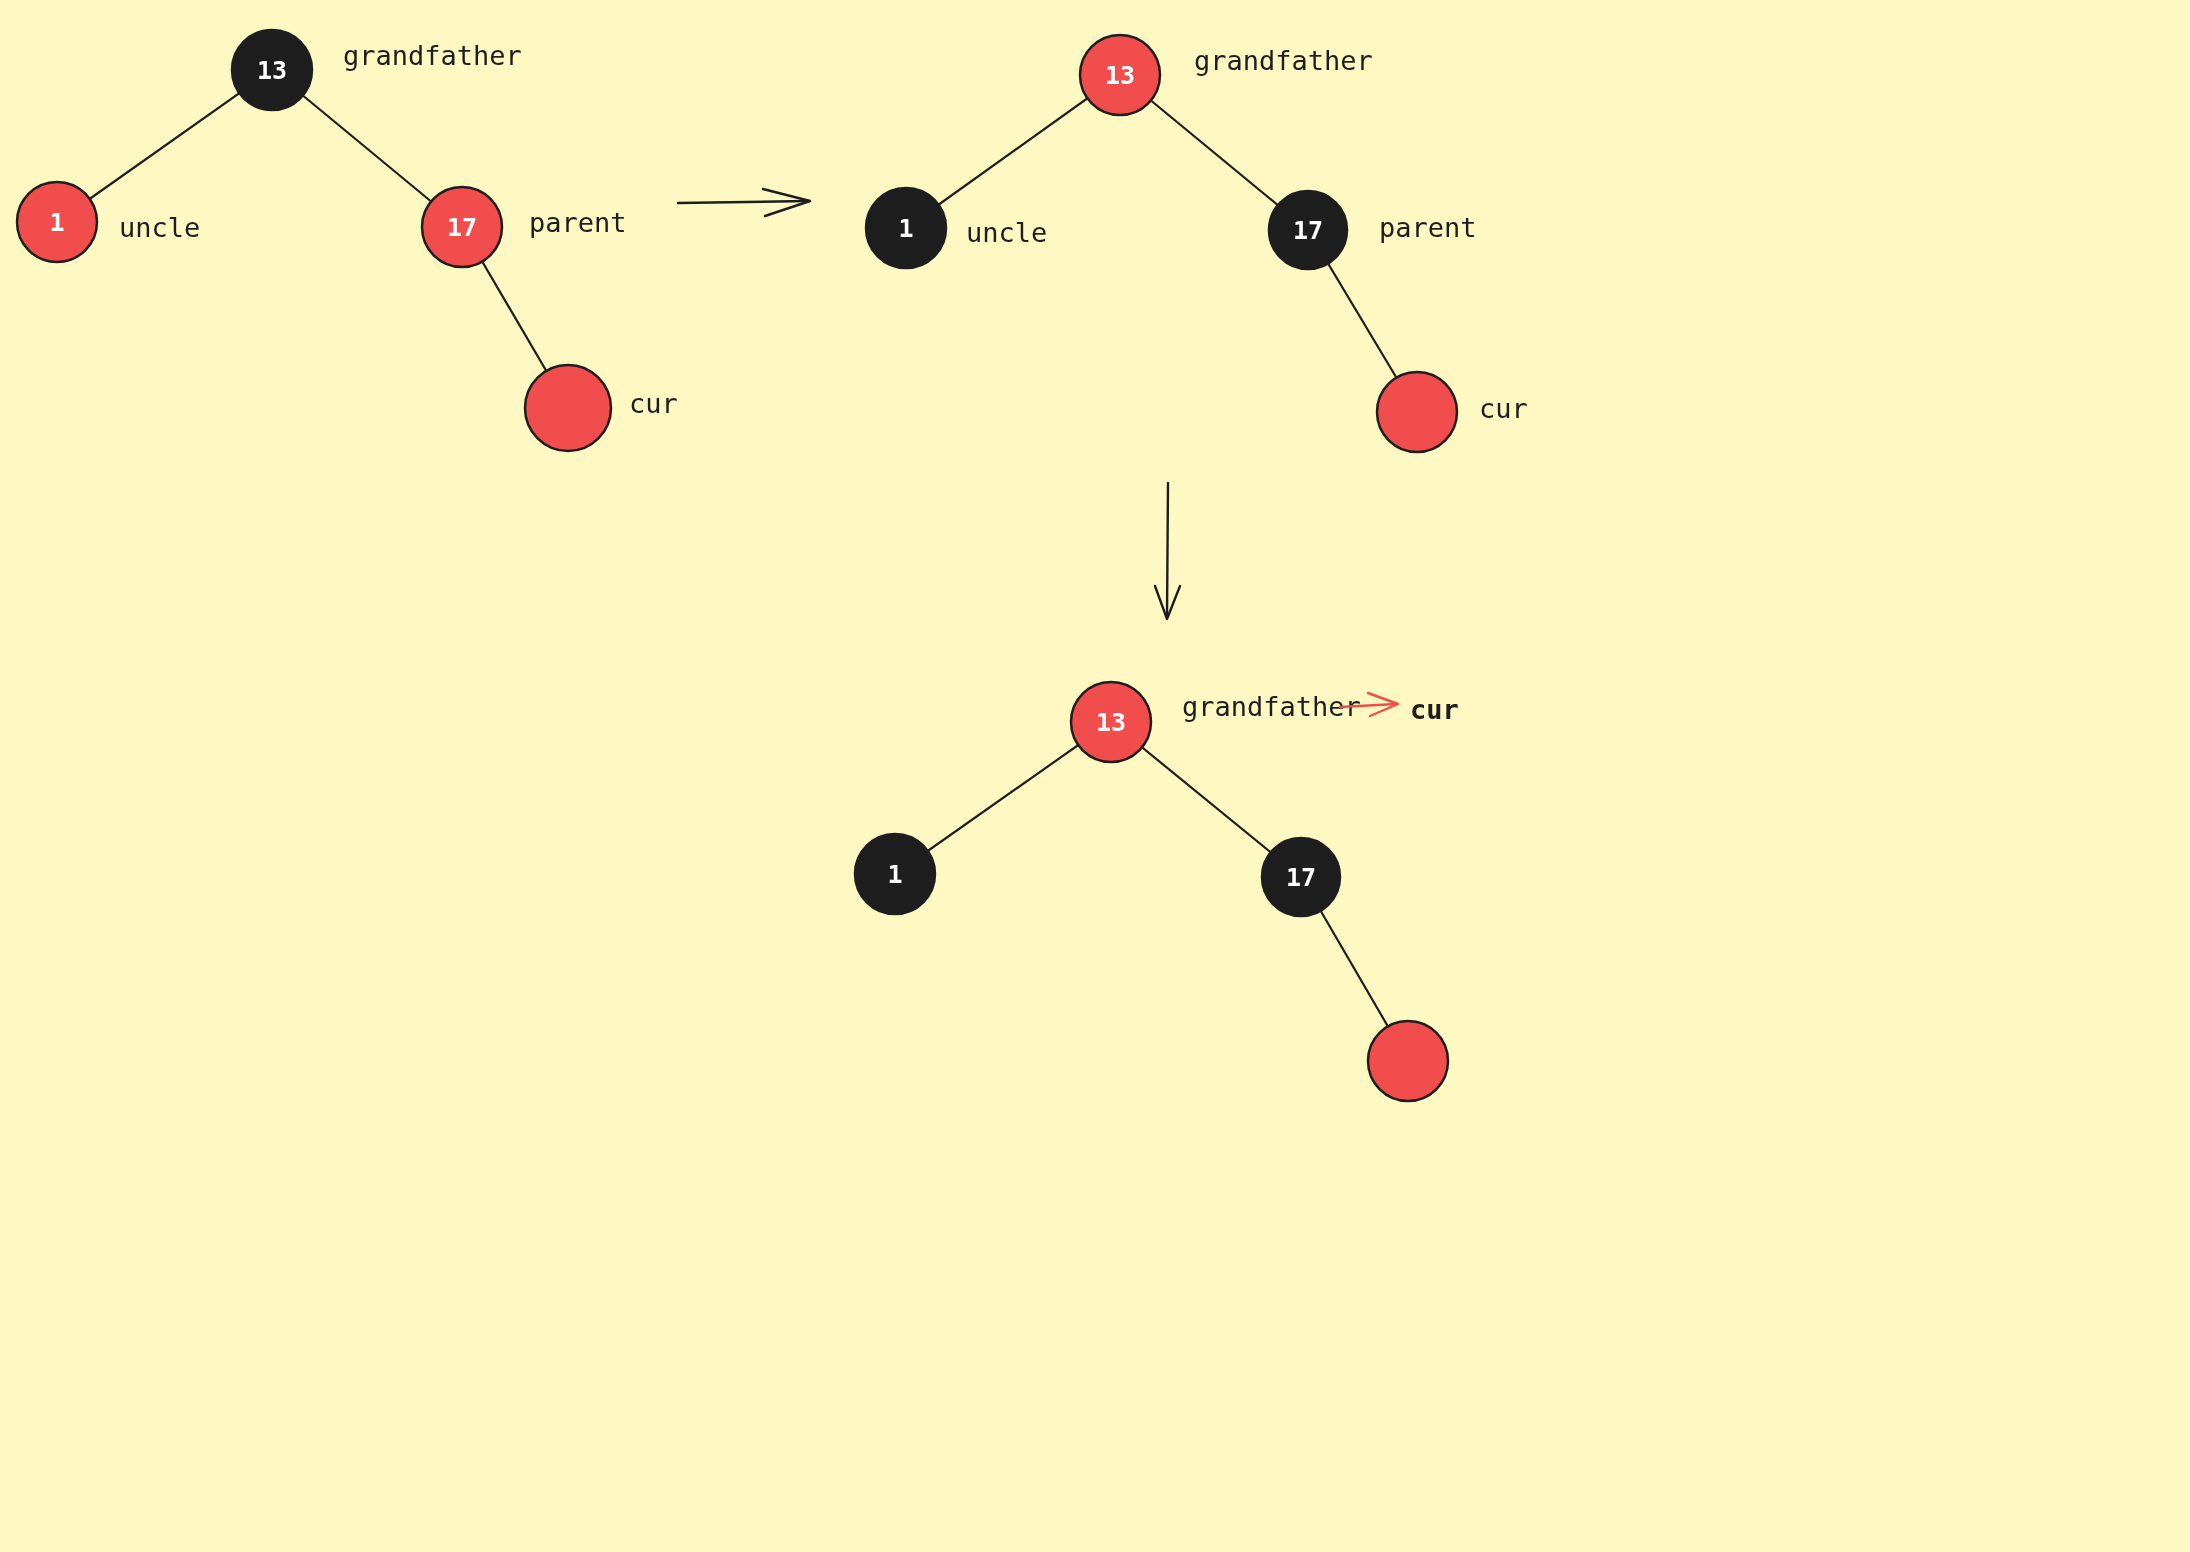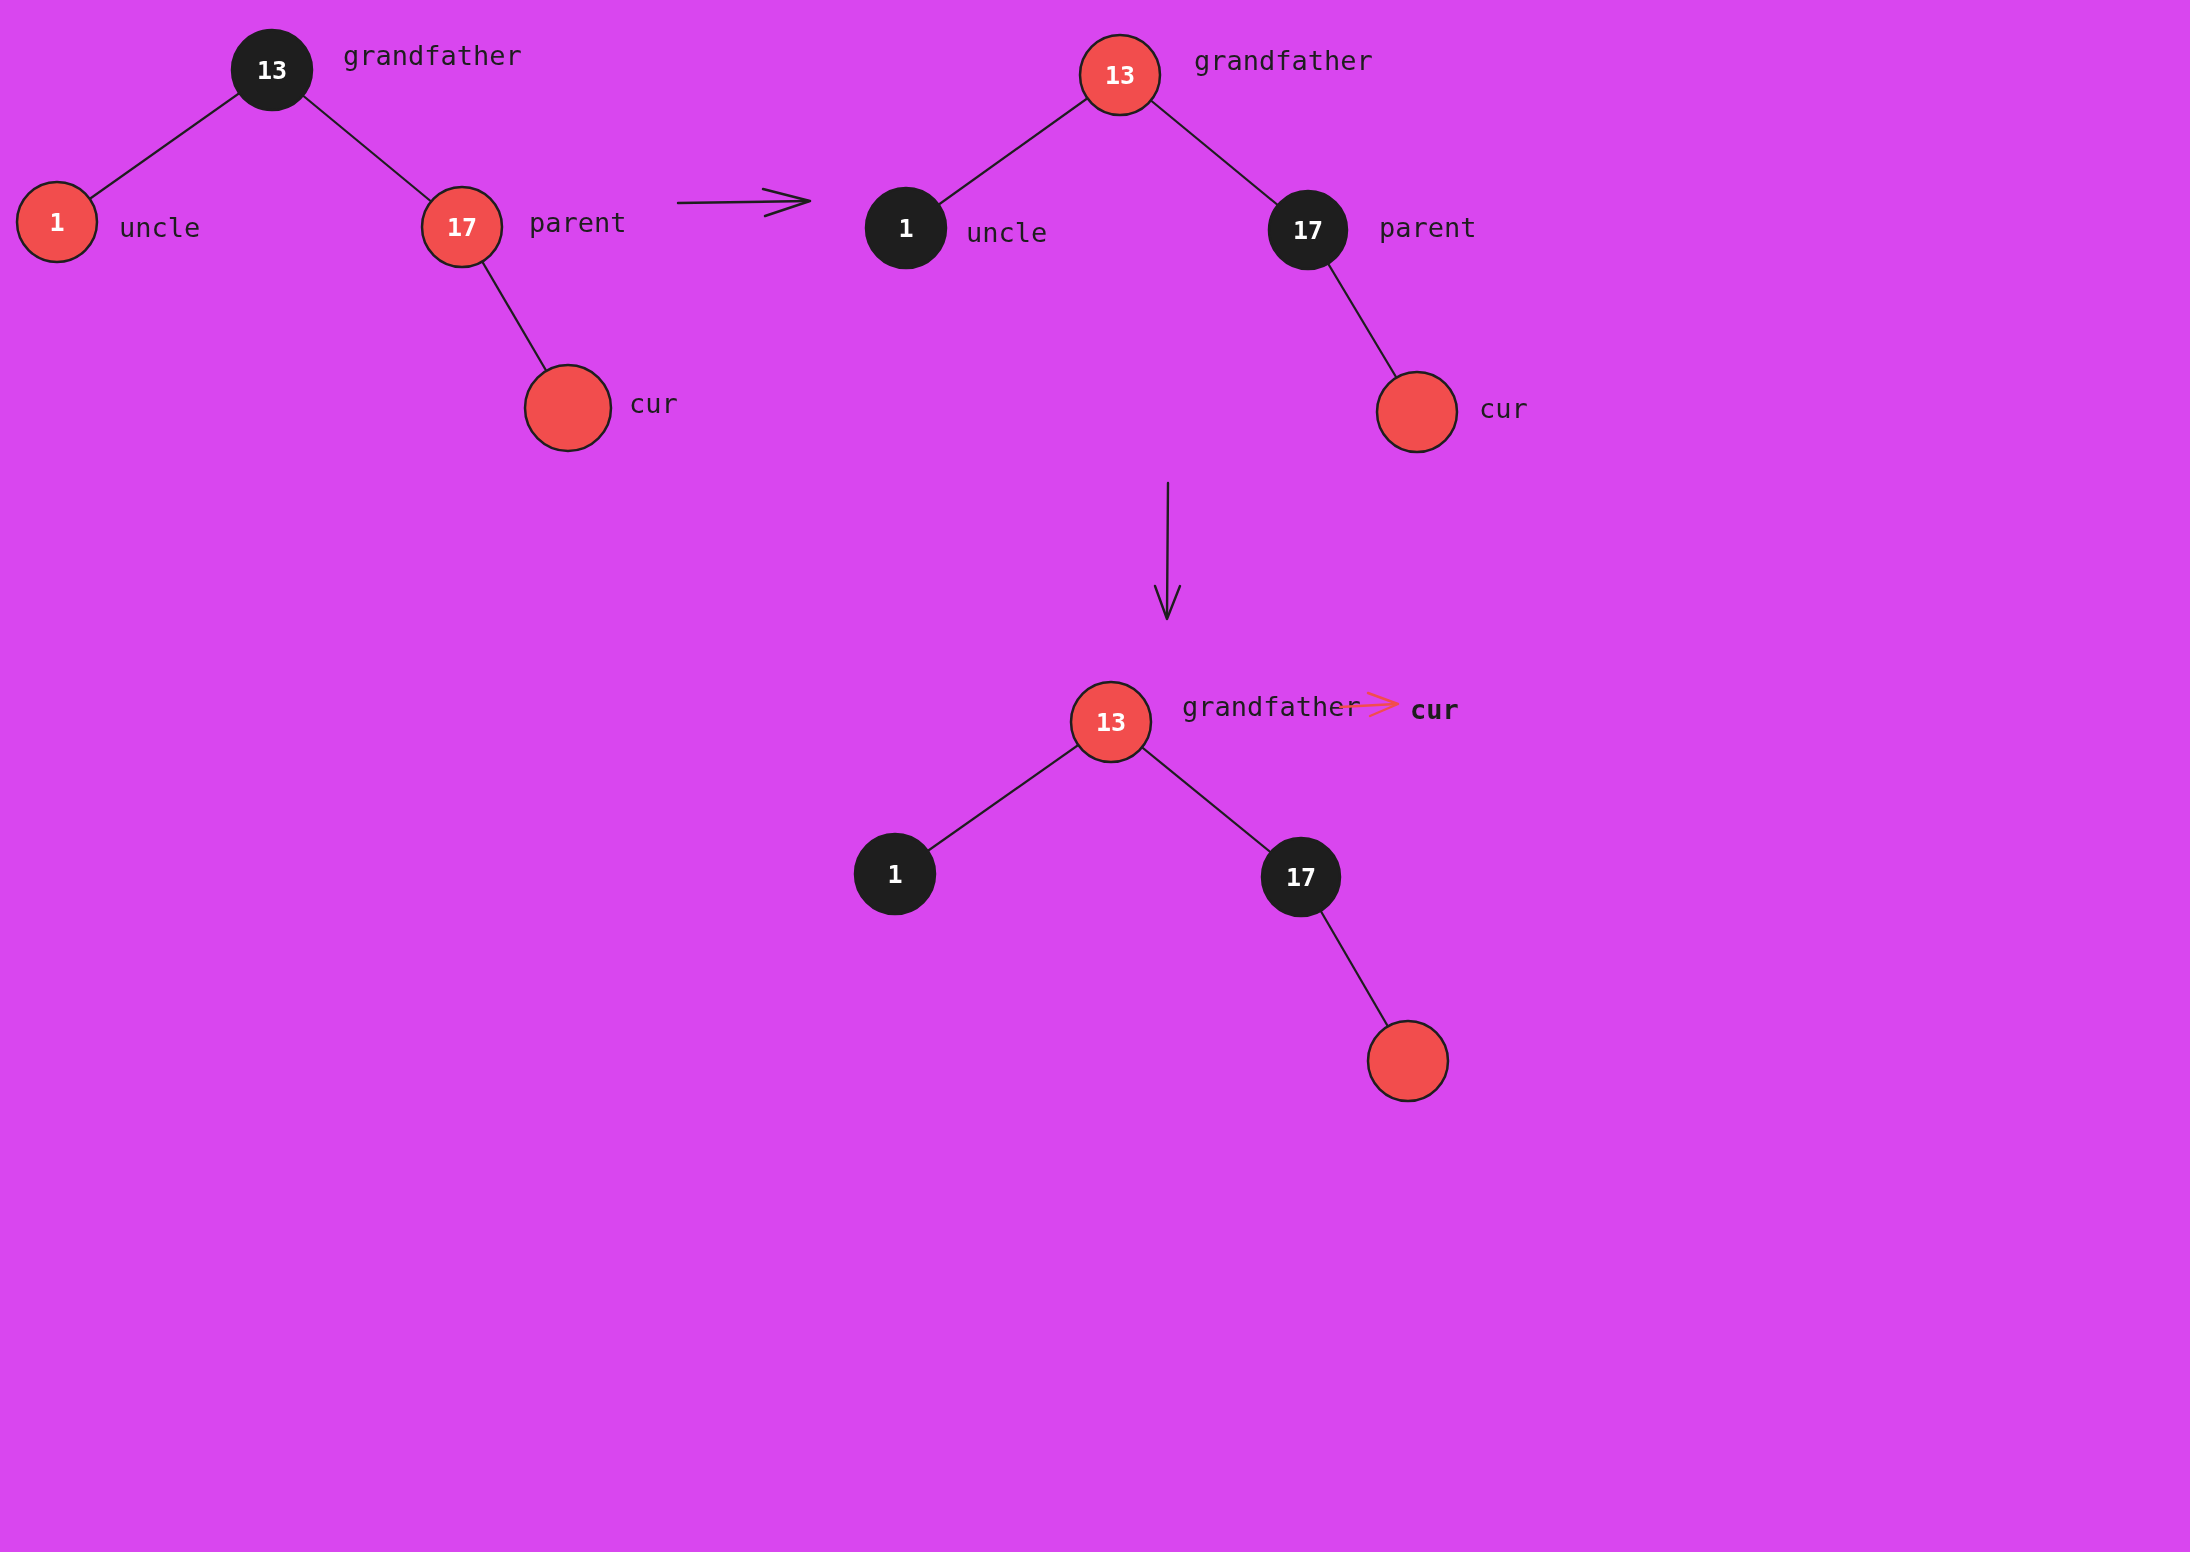--- a/index.html
+++ b/index.html
@@ -4,21 +4,21 @@
   <style>
     html, body {
       margin: 0;
       padding: 0;
       background: #ffffff;
     }
     .canvas {
       position: relative;
       width: 2190px;
       height: 1552px;
-      background: #d946ef;
+      background: #fef9c3;
       overflow: hidden;
     }
     svg { display: block; }
     text {
       font-family: "DejaVu Sans Mono", "Liberation Mono", monospace;
     }
     .node-circle {
       stroke: #1e1e1e;
       stroke-width: 2.5;
     }

